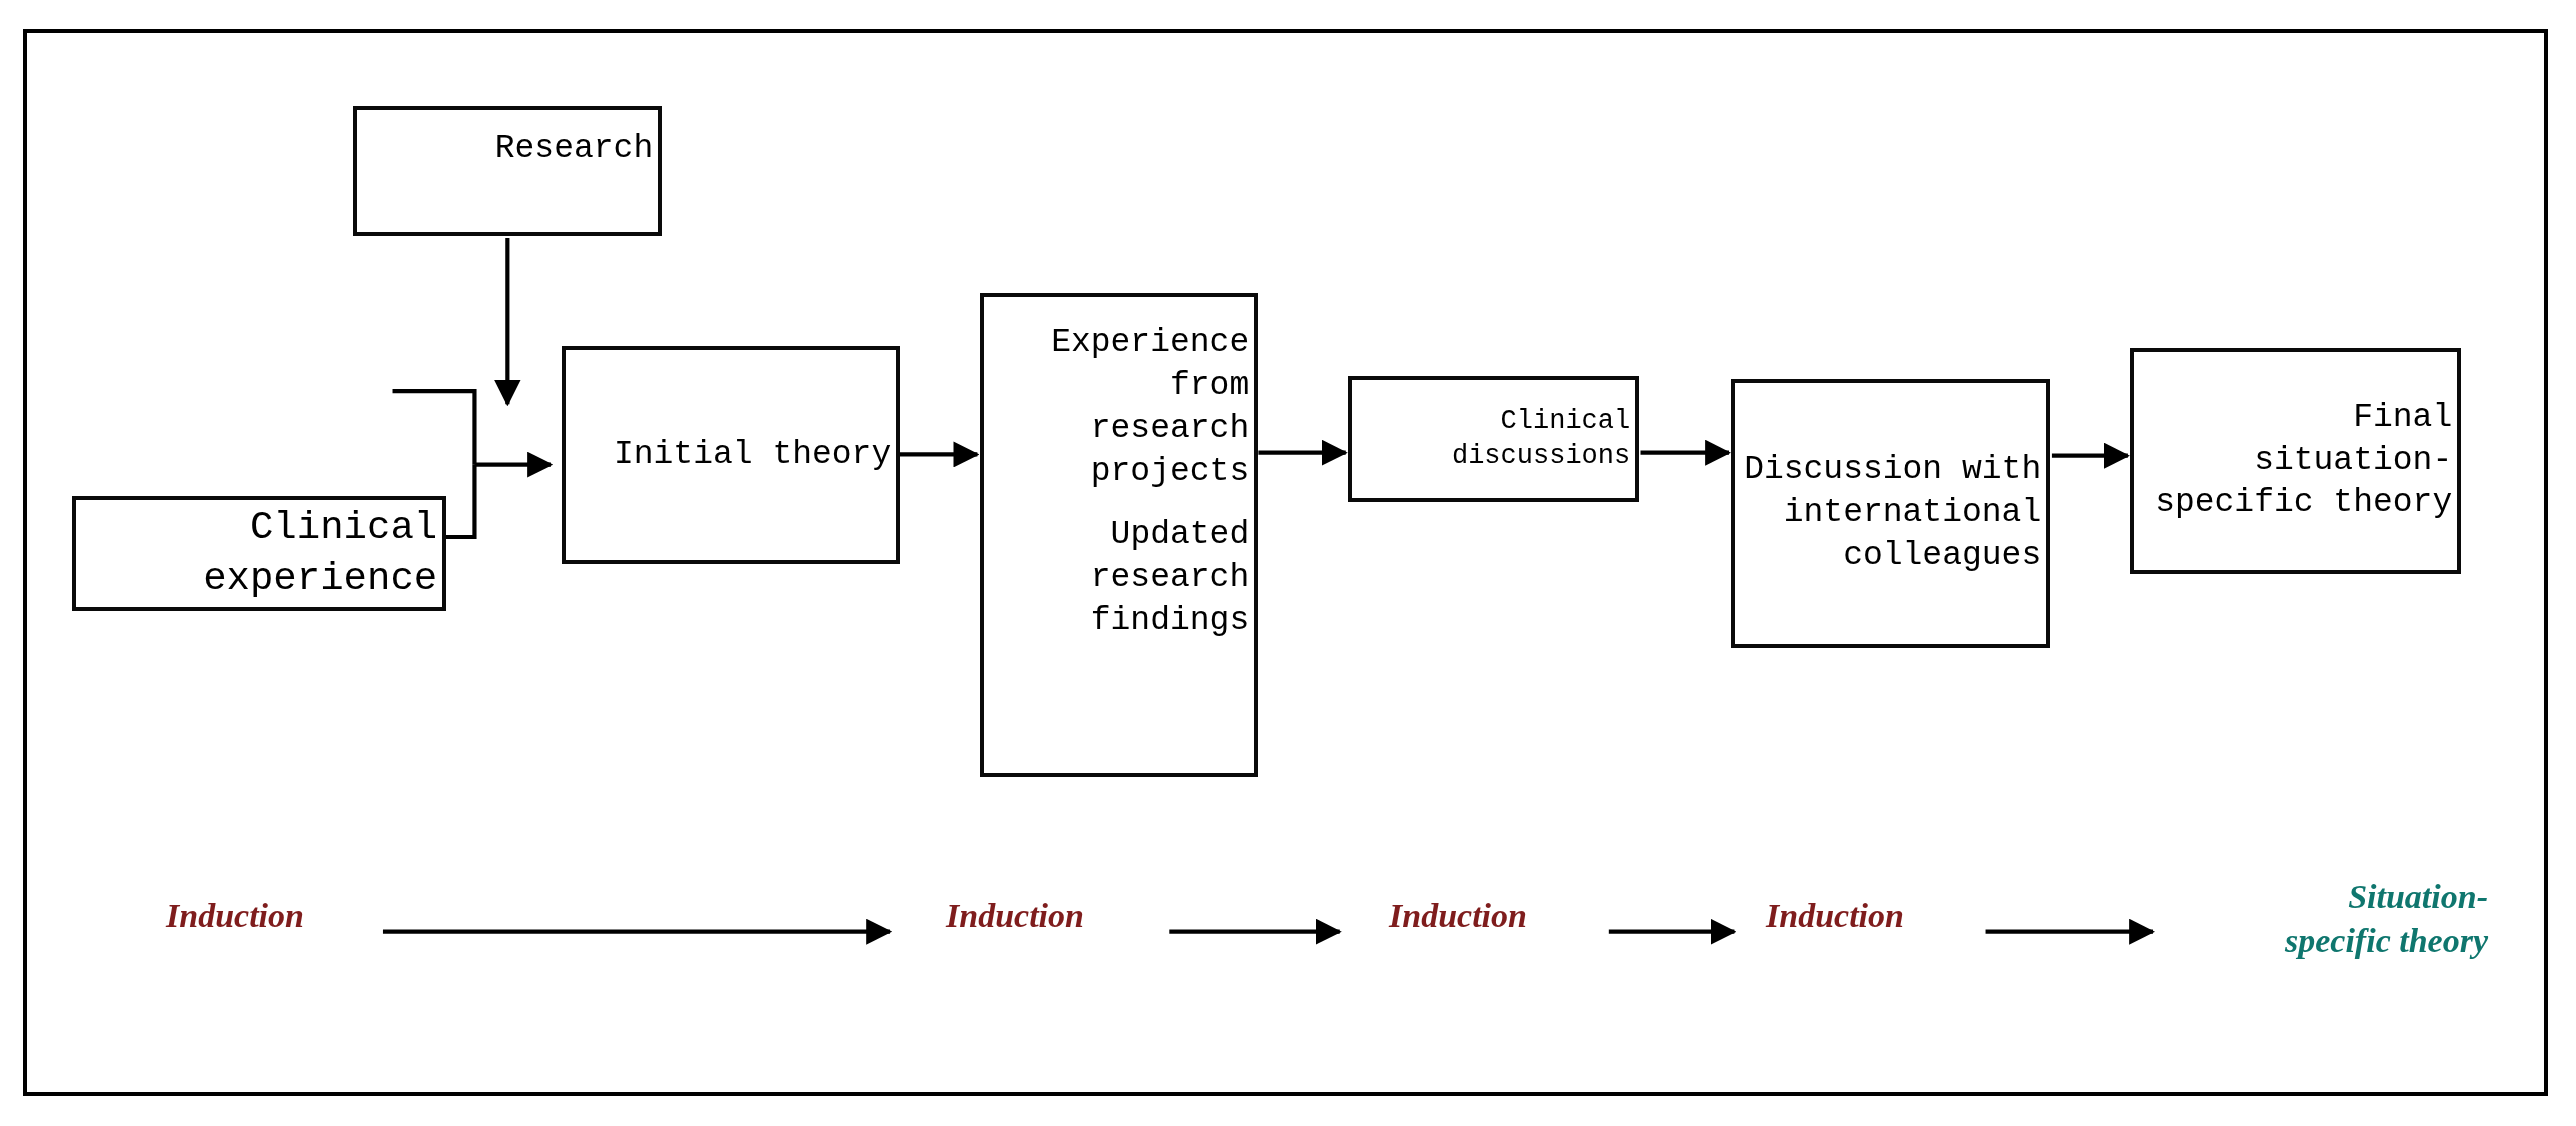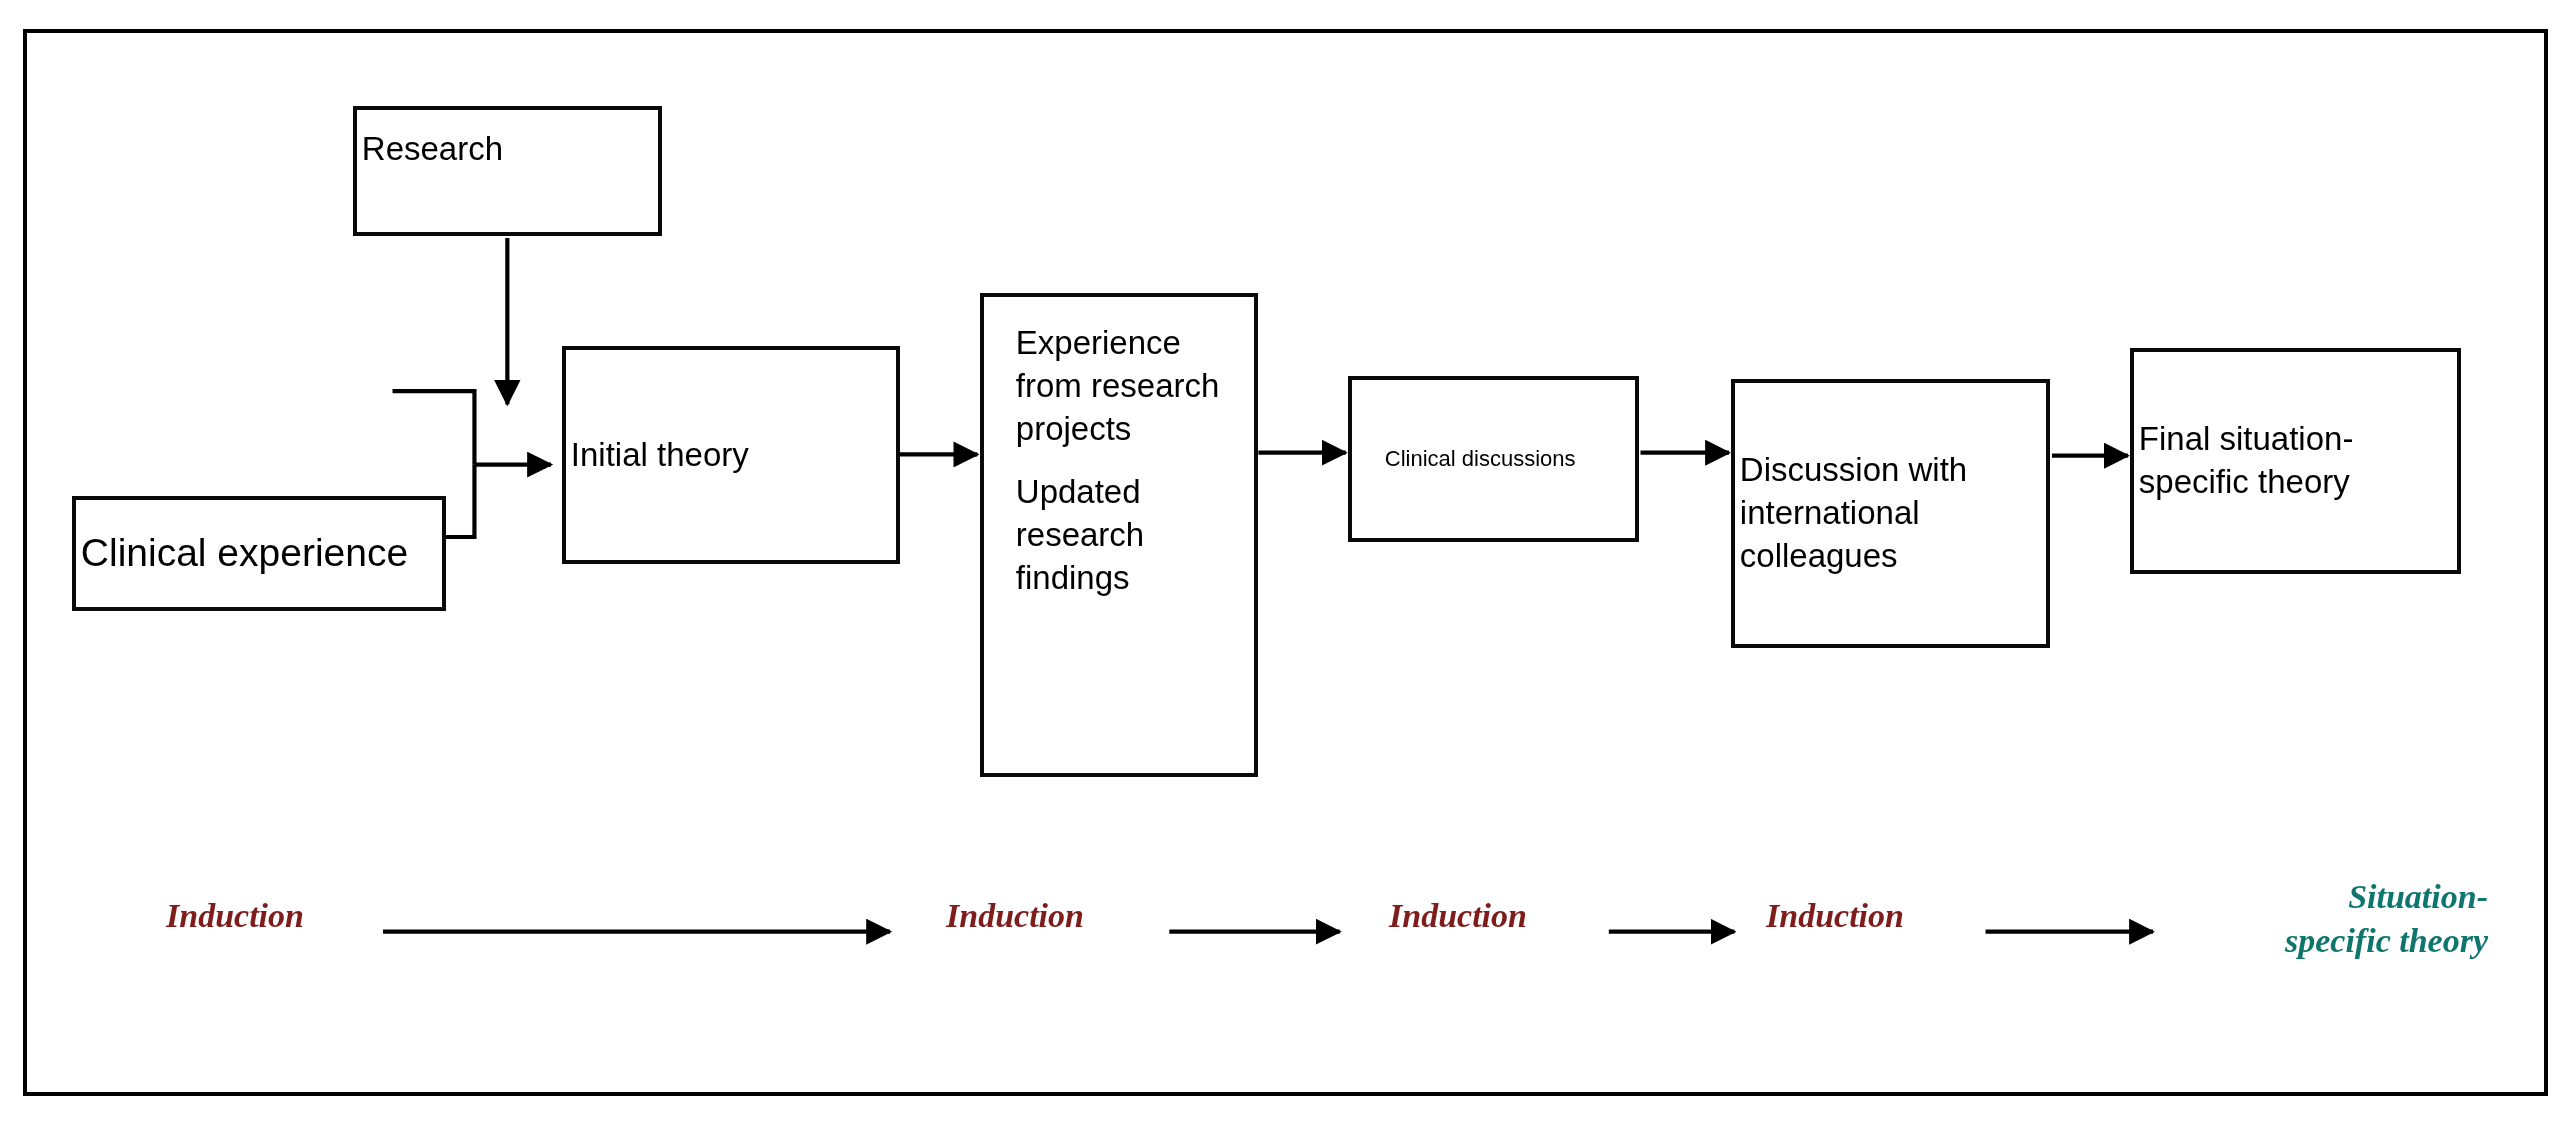--- a/index.html
+++ b/index.html
@@ -31,37 +31,37 @@
   }
   
   .node {
     position: absolute;
     box-sizing: border-box;
     border: 4.2px solid #0a0a0a;
     background: #ffffff;
     display: flex;
     align-items: center;
     justify-content: center;
-    text-align: left;
+    text-align: right;
     color: #000000;
-    font-family: Liberation Sans, sans-serif;
+    font-family: Liberation Mono, monospace;
     line-height: 1.30;
   }
   .node .node-text { display: block; width: 100%; padding: 0 4.8px; }
   .node.align-top { align-items: flex-start; }
 
   #node-research       { left: 353px;  top: 106px;  width: 309px;  height: 130px; font-size: 33px; }
   #node-research .node-text { margin-top: 18px; }
 
   #node-literature     { left: 73px;  top: 298px;  width: 319px;  height: 154px; font-size: 33px; }
   #node-clinical-exp   { left: 72px;  top: 496px;  width: 374px;  height: 115px; font-size: 39px; }
   #node-initial-theory { left: 554px;  top: 346px;  width: 338px;  height: 218px; font-size: 33px; margin-left: 8px; }
   #node-experience     { left: 980px; top: 293px;  width: 278px;  height: 484px; font-size: 33px; }
   #node-experience .node-text { margin-top: 25px; margin-left: 27px; }
-  #node-clinical-disc  { left: 1348px; top: 376px;  width: 291px;  height: 166px; font-size: 22px; padding-left: 28px; }
+  #node-clinical-disc  { left: 1348px; top: 376px;  width: 291px;  height: 126px; font-size: 27px; padding-left: 28px; }
   #node-discussion     { left: 1731px; top: 335px;  width: 319px;  height: 269px; font-size: 33px; margin-top: 44px; }
   #node-final-theory   { left: 2130px; top: 348px;  width: 331px;  height: 226px; font-size: 33px; }
 
   .para-gap { display: block; height: 20.3px; }
 
   
   #wires {
     position: absolute;
     left: 0; top: 0;
     width: 2576px;

